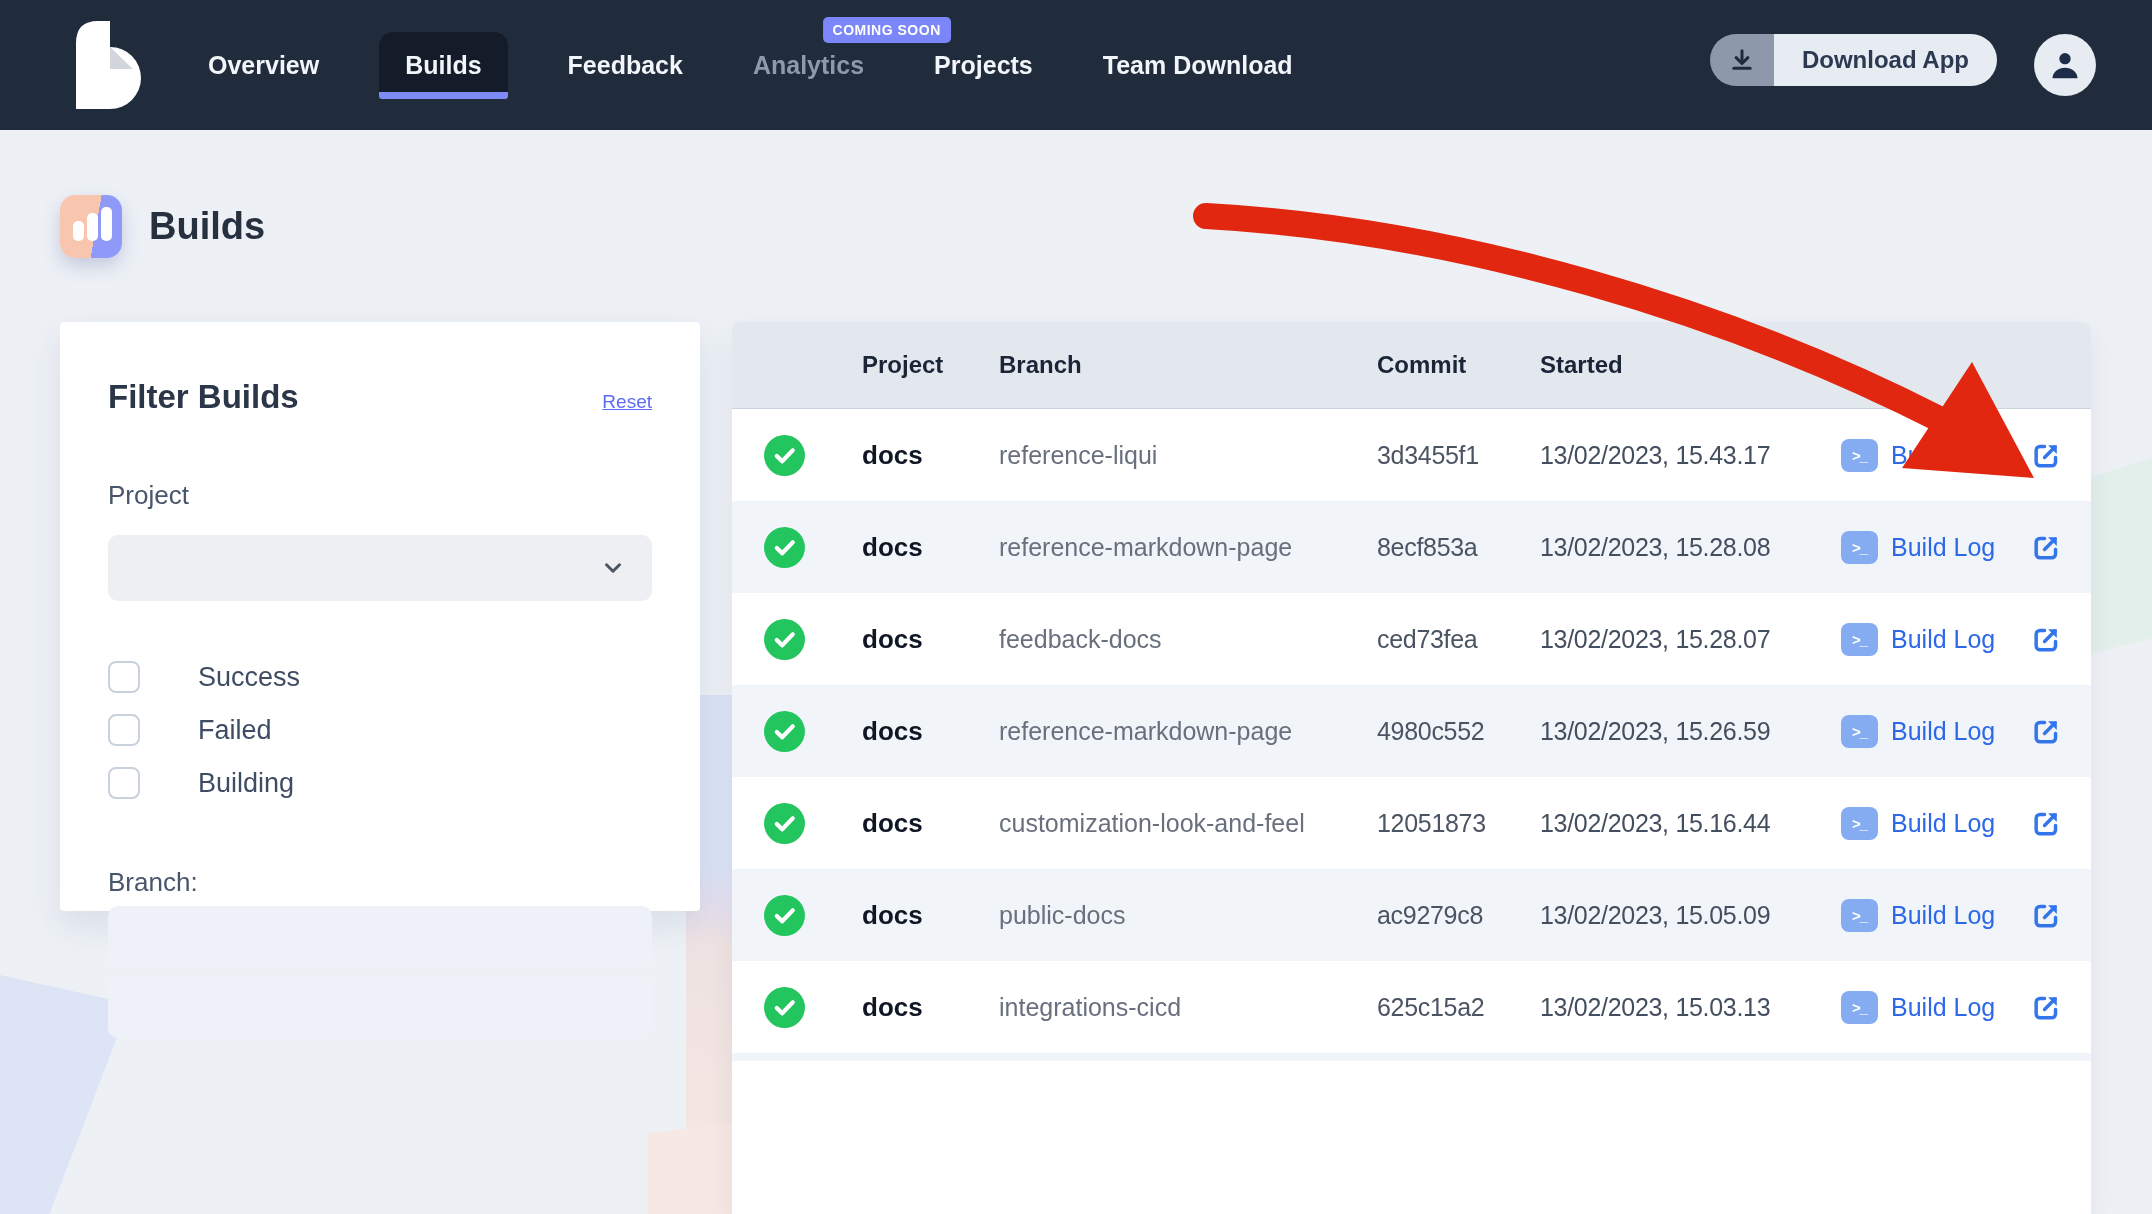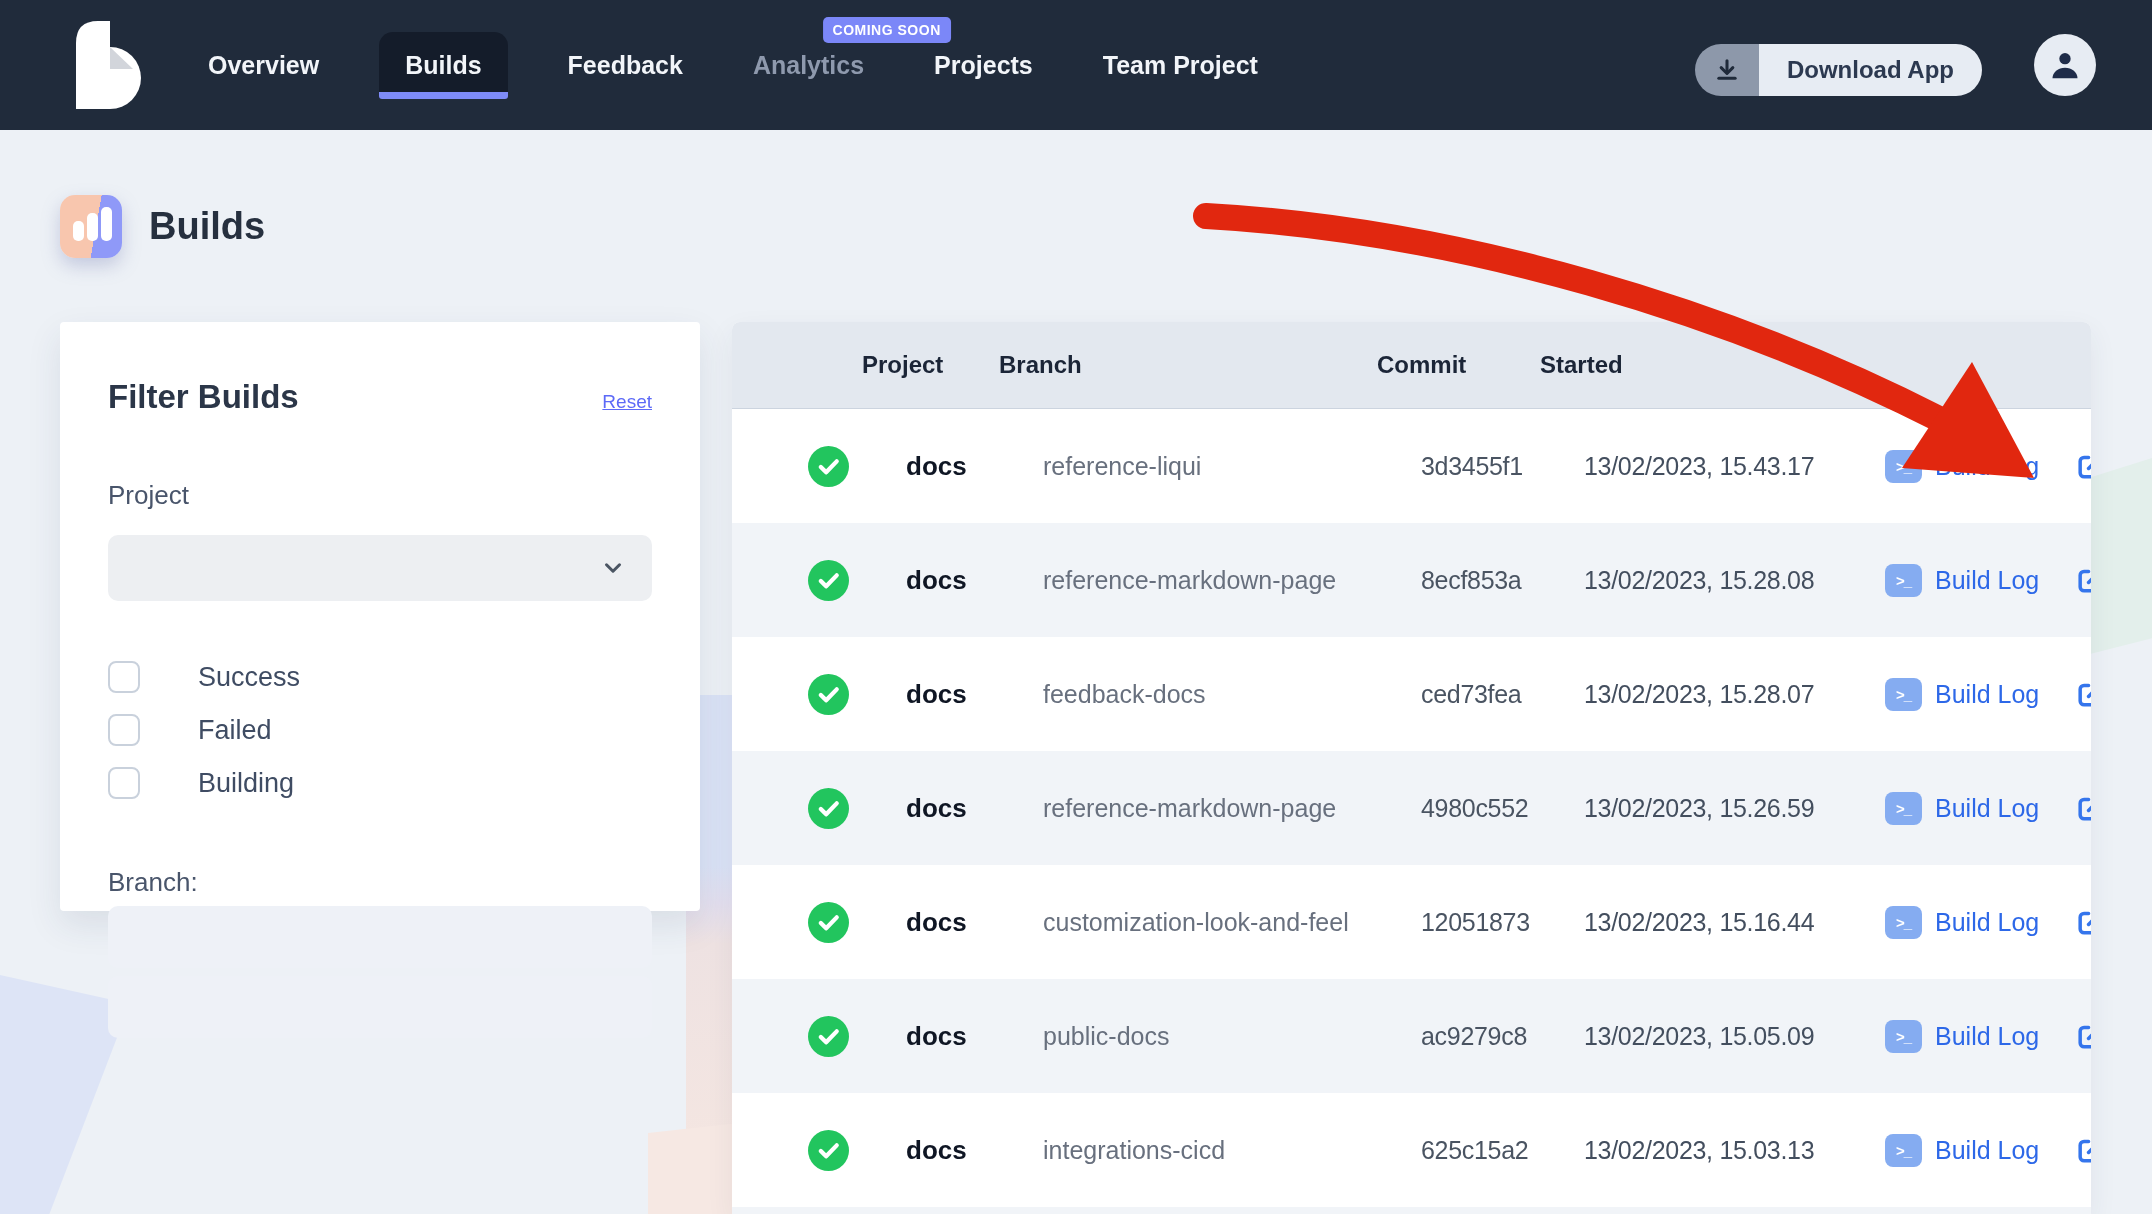--- a/index.html
+++ b/index.html
@@ -25,21 +25,21 @@
   .nav-items { display:flex; align-items:center; height:100%; margin-left:56px; gap:50px; }
   .nav-item { position:relative; height:67px; display:flex; align-items:center; padding:0 10px;
     color:#f2f5f9; font-size:25px; font-weight:600; cursor:pointer; white-space:nowrap; }
   .nav-item.active { background:#141c2a; padding:0 26px; border-radius:14px 14px 3px 3px; }
   .nav-item.active::after { content:""; position:absolute; left:0; bottom:0; width:100%; height:7px;
     background:#7e8bf7; border-radius:0 0 3px 3px; }
   .nav-item.disabled { color:#8e99ad; }
   .nav-badge { position:absolute; left:50%; transform:translateX(-14%); bottom:56px;
     background:#7b87f8; color:#fff; font-size:14px; font-weight:700; letter-spacing:.5px;
     padding:5px 10px; border-radius:5px; white-space:nowrap;margin-left:32px; }
-  .nav-right { margin-left:auto; margin-right:56px; display:flex; align-items:flex-end; gap:52px; }
+  .nav-right { margin-left:auto; margin-right:56px; display:flex; align-items:flex-start; gap:37px; }
   .download-btn { display:flex; align-items:stretch; height:52px; border-radius:26px; overflow:hidden; cursor:pointer; }
   .download-btn .dl-icon-seg { width:64px; background:#8d98aa; display:flex; align-items:center; justify-content:center; }
   .download-btn .dl-label-seg { background:#e7ecf3; color:#2c3950; font-size:24px; font-weight:600;
     display:flex; align-items:center; padding:0 28px; }
   .avatar { width:62px; height:62px; border-radius:50%; background:#e7ecf3; display:flex;
     align-items:center; justify-content:center; cursor:pointer; }
 
   
   .title-row { position:absolute; z-index:2; left:60px; top:195px; display:flex; align-items:center; }
   .title-icon { width:62px; height:63px; border-radius:15px; overflow:hidden; position:relative;
@@ -70,21 +70,21 @@
   .text-input { margin-top:8px; width:544px; height:62px; background:#eef1f7; border:none;
     border-radius:10px; font-size:25px; color:#3f4c63; padding:0 20px; outline:none; }
   .commit-label { margin-top:36px; }
 
   
   .builds-table { position:absolute; z-index:1; left:732px; top:322px; width:1359px; height:892px;
     border-radius:8px 8px 0 0; overflow:hidden; background:#fff; box-shadow:0 10px 28px rgba(40,55,90,.07); }
   .t-grid { display:grid; grid-template-columns:130px 137px 378px 163px 301px 190px 1fr; align-items:center; }
   .t-header { height:87px; background:#e3e8ef; border-bottom:1px solid #ccd4df; }
   .t-header .th { font-size:24px; font-weight:700; color:#1b2537; }
-  .t-row { height:114px; background:#fff;padding-left:44px; }
+  .t-row { height:92px; background:#fff; }
   .t-row.alt { background:#f1f4f8; }
   .cell-status { padding-left:32px; display:flex; align-items:center; }
   .cell-project { font-size:26px; font-weight:700; color:#0f1624; }
   .cell-branch { font-size:25px; color:#68707e; }
   .cell-commit { font-size:25px; font-weight:500; color:#4a5462; letter-spacing:-.3px; }
   .cell-started { font-size:25px; font-weight:500; color:#434e5e; letter-spacing:-.3px; }
   .cell-buildlog { display:flex; align-items:center; gap:13px; cursor:pointer; }
   .terminal-chip { width:37px; height:33px; background:#85acf1; border-radius:8px; display:flex;
     align-items:center; justify-content:center; }
   .terminal-chip span { color:#fff; font-size:15px; font-weight:700; letter-spacing:-1px; line-height:1; }
@@ -111,21 +111,21 @@
       <path d="M34 26 a31 31 0 0 1 0 62 Z" fill="#fff"></path>
       <path d="M34 0 H22 V26 H34 Z" fill="#fff"></path>
       <polygon points="34,26 57,48 34,48" fill="#d2d5db"></polygon>
     </svg>
     <div class="nav-items">
         <div class="nav-item">Overview</div>
         <div class="nav-item active">Builds</div>
         <div class="nav-item">Feedback</div>
         <div class="nav-item disabled">Analytics<span class="nav-badge">COMING SOON</span></div>
         <div class="nav-item">Projects</div>
-        <div class="nav-item">Team Project</div>
+        <div class="nav-item">Team Download</div>
       </div>
     <div class="nav-right">
       <div class="download-btn">
         <div class="dl-icon-seg">
           <svg width="28" height="28" viewBox="0 0 24 24" fill="none" stroke="#1f2a3a" stroke-width="2.6" stroke-linecap="round" stroke-linejoin="round">
             <path d="M12 4 v10"></path>
               <path d="M7 10 l5 5 5 -5"></path>
               <path d="M5 19 h14"></path>
           </svg>
         </div>

